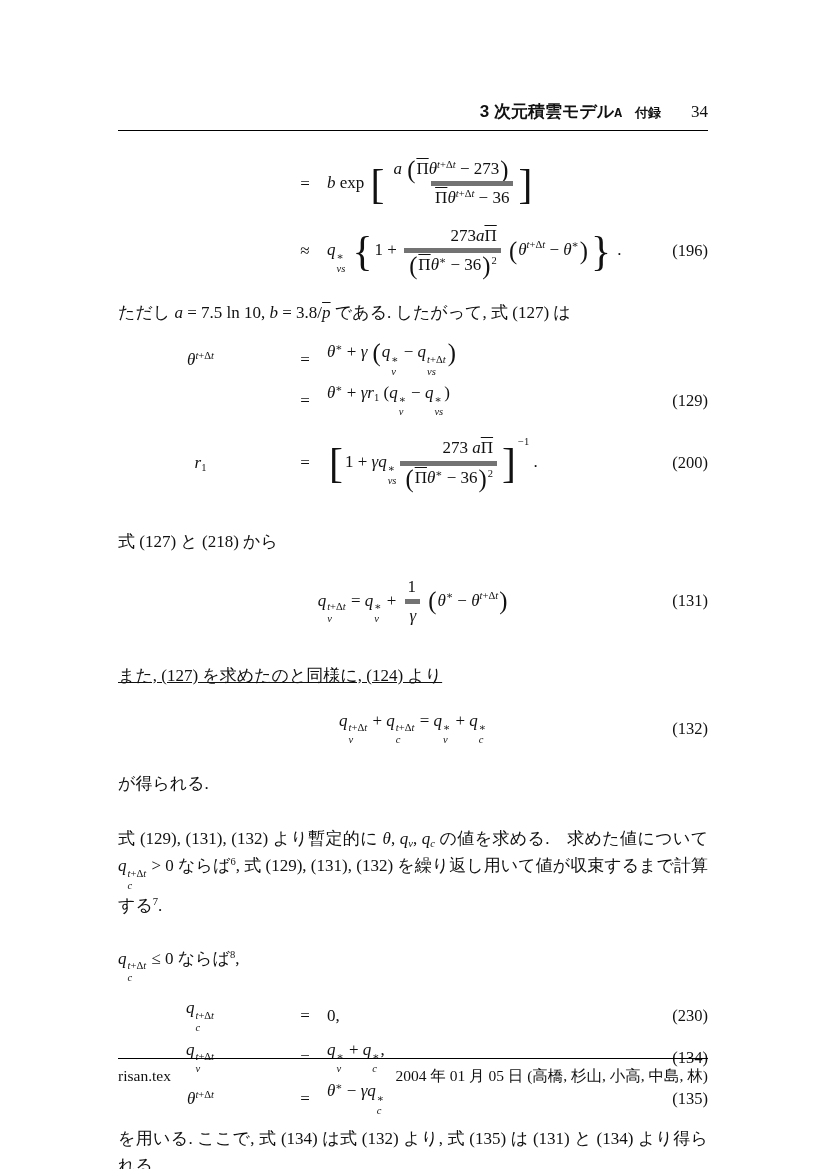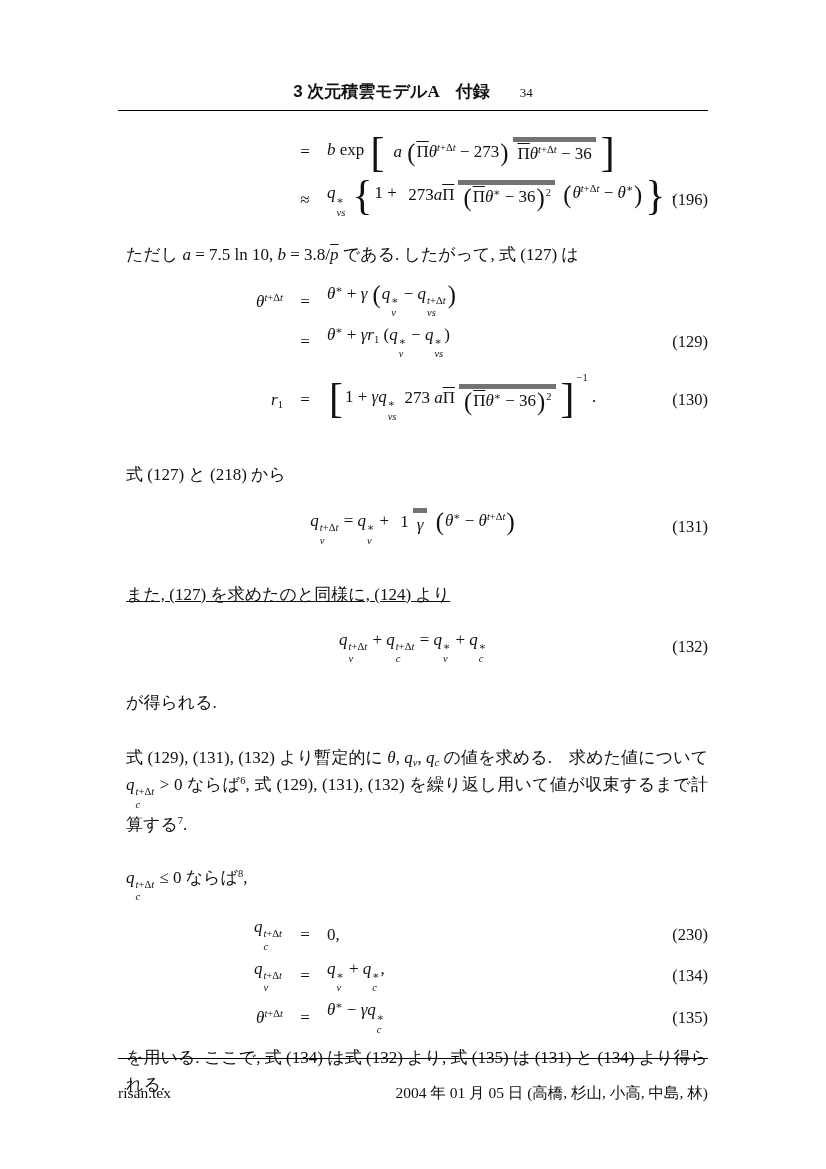--- a/index.html
+++ b/index.html
@@ -5,49 +5,49 @@
   * { margin:0; padding:0; box-sizing:border-box; }
   html, body { background:#ffffff; }
   body {
     width:826px; height:1169px; position:relative; overflow:hidden;
     font-family:"Liberation Serif","DejaVu Serif",serif;
     color:#111111; font-size:17px;
   }
   .page { position:absolute; left:118px; top:80px; width:590px; }
 
   
-  .hdr { display:flex; justify-content:center; align-items:baseline;
-         padding-bottom:7px; border-bottom:1.5px solid #000; }
+  .hdr { display:flex; justify-content:flex-end; align-items:baseline;
+         padding-bottom:7px; border-bottom:1.5px solid #000;margin-top:20px; }
   .hdr-left { font-family:"Liberation Sans","DejaVu Sans",sans-serif; font-weight:bold; font-size:17px; }
   .hdr-right { display:flex; align-items:baseline; gap:30px; }
-  .hdr-app { font-weight:bold; font-size:17px;
-             font-family:Liberation Serif, serif; }
-  .hdr-page { font-size:13px; }
-
-  
-  .para { line-height:27px; text-align:justify;margin-left:8px; }
+  .hdr-app { font-weight:bold; font-size:13px;
+             font-family:Liberation Mono, monospace; }
+  .hdr-page { font-size:17px; }
+
+  
+  .para { line-height:27px; text-align:justify; }
 
   
   .m i { font-style:italic; }
   .eqgroup { width:100%; }
   .eqrow { position:relative; display:flex; align-items:center; width:100%; }
-  .g-lhs { width:165px; text-align:right; }
+  .g-lhs { width:165px; text-align:center; }
   .g-rel { width:44px; text-align:center; }
   .g-rhs { flex:1; text-align:left; }
   .eqsingle { position:relative; display:flex; justify-content:center; align-items:center; width:100%; }
   .eqnum { position:absolute; right:0; top:50%; transform:translateY(-50%); font-size:16.5px; }
 
   sup { font-size:0.62em; vertical-align:0.6em; line-height:0; }
   sub { font-size:0.62em; vertical-align:-0.25em; line-height:0; }
   sup.hi { vertical-align:2.0em; }
   .ss { display:inline-flex; flex-direction:column; align-items:flex-start;
         font-size:0.62em; line-height:1.15; vertical-align:-0.5em; margin:0 1px 0 1px; }
   .ss > span { display:block; }
   .ov { text-decoration:overline; }
-  .frac { display:inline-flex; flex-direction:row; align-items:center;
+  .frac { display:inline-flex; flex-direction:column; align-items:flex-end;
           vertical-align:middle; margin:0 3px; text-align:center; }
   .fn, .fd { padding:1px 4px; line-height:1.3; display:block; }
   .fd { border-top:5px solid #737373; }
   .bg1 { font-size:1.45em; line-height:0; vertical-align:middle; display:inline-block; margin:0 1px; }
   .bg2 { font-size:2.45em; line-height:0; vertical-align:middle; display:inline-block; margin:0 2px; }
 
   
   .s-eq128   { margin-top:26px; }
   .s-eq128 .eqrow:first-child { margin-bottom:14px; }
   .s-p1      { margin-top:22px; }
@@ -61,21 +61,21 @@
   .s-eq132   { margin-top:22px; }
   .s-p5      { margin-top:24px; }
   .s-p6      { margin-top:28px; }
   .s-p7      { margin-top:26px; }
   .s-eq133   { margin-top:14px; }
   .s-eq133 .eqrow { margin-bottom:6px; }
   .s-p8      { margin-top:8px; }
 
   
   .ftr { position:absolute; left:118px; width:590px; top:1058px;
-         border-top:1px solid #000; padding-top:24px;
+         border-top:1px solid #000; padding-top:7px;
          display:flex; justify-content:space-between; align-items:baseline; font-size:15.5px; }
 </style>
 </head>
 <body>
 
 <div class="page">
 
   <div class="hdr">
     <span class="hdr-left">3 次元積雲モデル</span>
     <span class="hdr-right">
@@ -140,21 +140,21 @@
     <div class="eqrow">
       <span class="g-lhs m"><i>r</i><sub>1</sub></span>
       <span class="g-rel m">=</span>
       <span class="g-rhs m"><span class="bg2">[</span>1 + <i>γq</i><span class="ss">
             <span>∗</span>
             <span><i>vs</i></span>
           </span><span class="frac">
             <span class="fn">273 <i>a</i><span class="ov">Π</span></span>
             <span class="fd"><span class="bg1">(</span><span class="ov">Π</span><i>θ</i><sup>∗</sup> − 36<span class="bg1">)</span><sup>2</sup></span>
           </span><span class="bg2">]</span><sup class="hi">−1</sup> .</span>
-      <span class="eqnum">(130)</span>
+      <span class="eqnum">(200)</span>
     </div>
   </div>
 
   <div class="para s-p3">式 (127) と (218) から</div>
 
   <div class="eqsingle s-eq131">
     <span class="m"><i>q</i><span class="ss">
           <span><i>t</i>+Δ<i>t</i></span>
           <span><i>v</i></span>
         </span> = <i>q</i><span class="ss">

